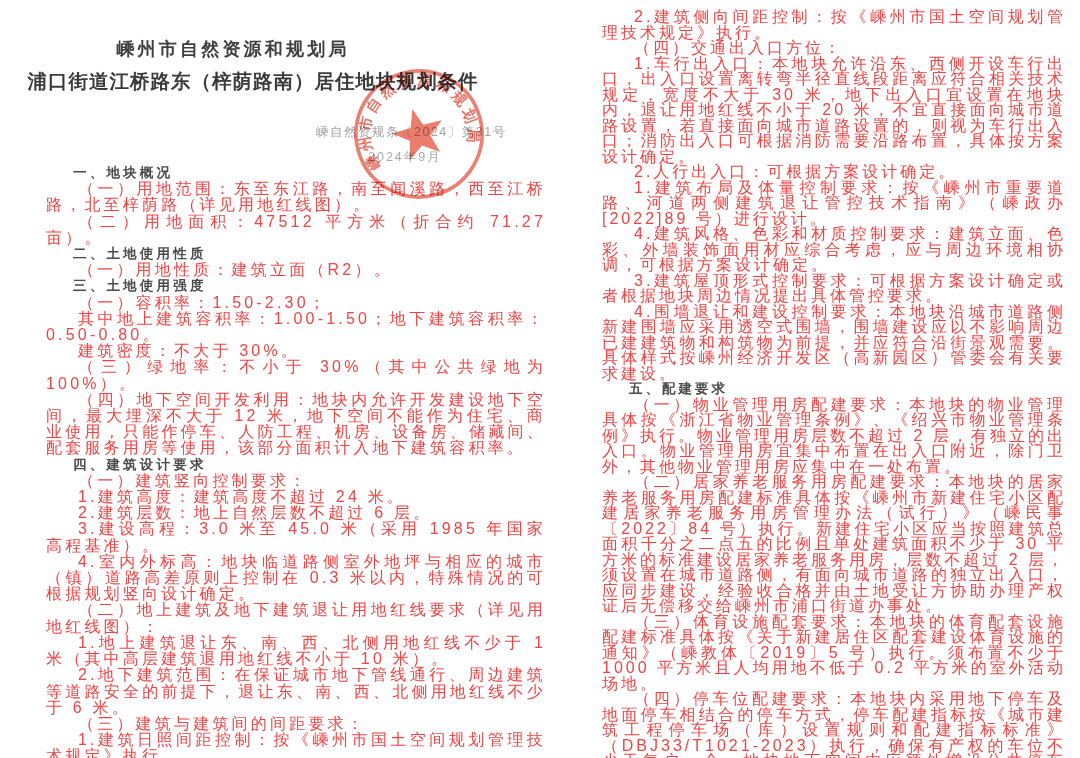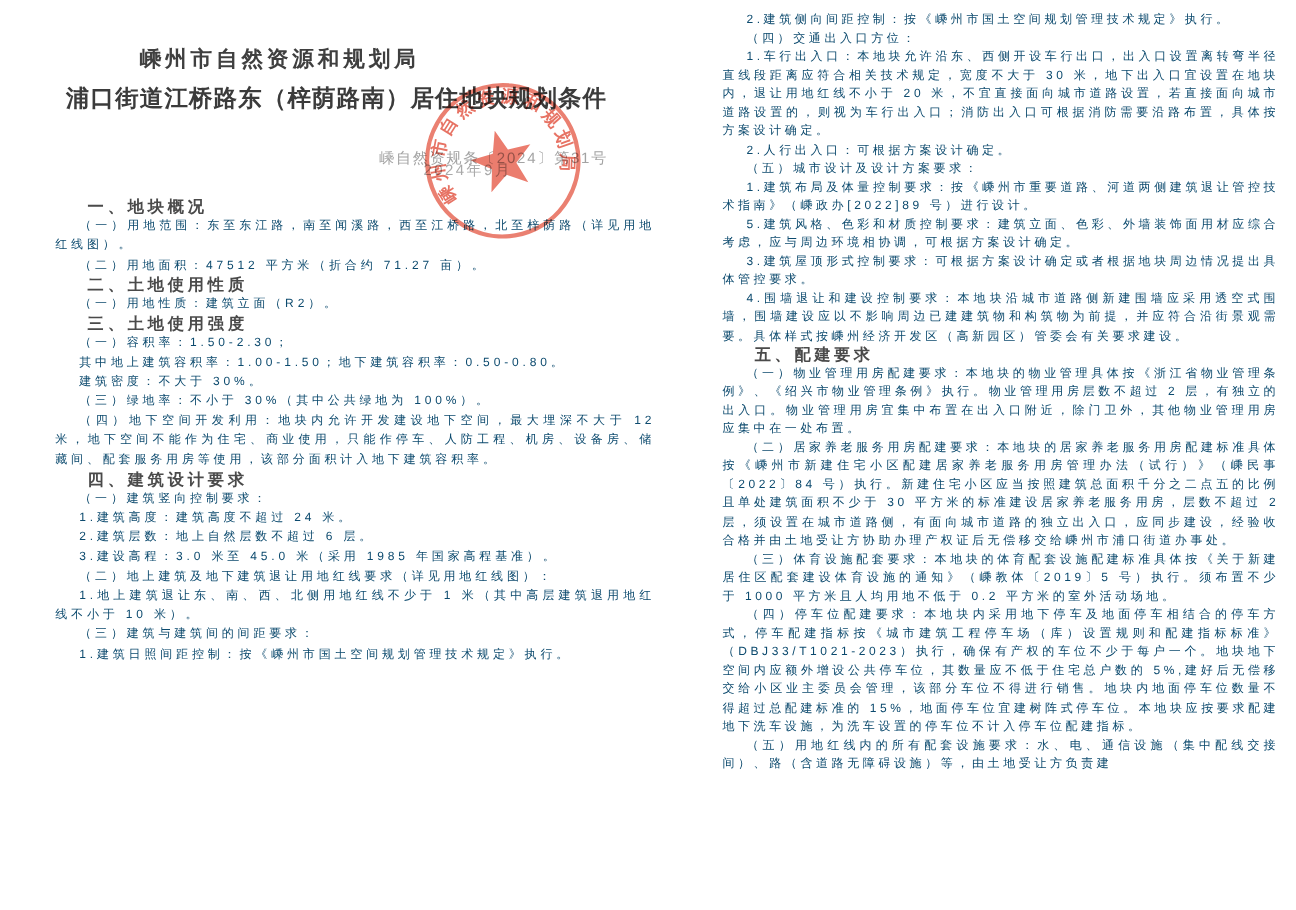--- a/index.html
+++ b/index.html
@@ -8,37 +8,37 @@
     background:#ffffff;
     font-family:"Liberation Sans","DejaVu Sans",sans-serif;
   }
   .org-title{
     position:absolute;left:0;top:37px;width:466px;
     text-align:center;font-size:18px;font-weight:bold;color:#3f3f3f;
     letter-spacing:3.2px;margin:0;
   }
   .doc-title{
     position:absolute;left:0;top:68px;width:506px;
-    text-align:right;font-size:19.5px;font-weight:bold;color:#3b3b3b;
+    text-align:center;font-size:19.5px;font-weight:bold;color:#3b3b3b;
     letter-spacing:1px;margin:0;white-space:nowrap;
   }
   .doc-number{
     position:absolute;left:300px;top:108px;margin:16px;
     font-size:12.5px;color:#a3a3a3;letter-spacing:1.5px;white-space:nowrap;
   }
   .doc-date{
-    position:absolute;left:352px;top:133px;margin:1px;
+    position:absolute;left:352px;top:133px;margin:16px;
     font-size:12.5px;color:#a9a9a9;letter-spacing:2px;white-space:nowrap;
   }
   .col{position:absolute;}
   .col.left{left:46px;top:165px;width:500px;}
   .col.right{left:602px;top:9px;width:464px;}
   .para{
     margin:0;text-indent:2em;text-align:justify;
-    font-size:10px;color:#0c4a6e;
+    font-size:16px;color:#ef4444;
   }
   .col.left .para{line-height:16.2px;letter-spacing:3.2px;}
   .col.right .para{line-height:15.5px;letter-spacing:3.0px;}
   .para.head{
     font-weight:bold;color:#4a4a4a;font-size:13.5px;letter-spacing:2px;
   }
   .seal{
     position:absolute;left:349px;top:64px;width:140px;height:140px;
     mix-blend-mode:multiply;opacity:.88;
   }
@@ -65,33 +65,34 @@
     <p class="para">（一）容积率：1.50-2.30；</p>
     <p class="para">其中地上建筑容积率：1.00-1.50；地下建筑容积率：0.50-0.80。</p>
     <p class="para">建筑密度：不大于 30%。</p>
     <p class="para">（三）绿地率：不小于 30%（其中公共绿地为 100%）。</p>
     <p class="para">（四）地下空间开发利用：地块内允许开发建设地下空间，最大埋深不大于 12 米，地下空间不能作为住宅、商业使用，只能作停车、人防工程、机房、设备房、储藏间、配套服务用房等使用，该部分面积计入地下建筑容积率。</p>
     <p class="para head">四、建筑设计要求</p>
     <p class="para">（一）建筑竖向控制要求：</p>
     <p class="para">1.建筑高度：建筑高度不超过 24 米。</p>
     <p class="para">2.建筑层数：地上自然层数不超过 6 层。</p>
     <p class="para">3.建设高程：3.0 米至 45.0 米（采用 1985 年国家高程基准）。</p>
+    <p class="para">4.室内外标高：地块临道路侧室外地坪与相应的城市（镇）道路高差原则上控制在 0.3 米以内，特殊情况的可根据规划竖向设计确定。</p>
     <p class="para">（二）地上建筑及地下建筑退让用地红线要求（详见用地红线图）：</p>
     <p class="para">1.地上建筑退让东、南、西、北侧用地红线不少于 1 米（其中高层建筑退用地红线不小于 10 米）。</p>
+    <p class="para">2.地下建筑范围：在保证城市地下管线通行、周边建筑等道路安全的前提下，退让东、南、西、北侧用地红线不少于 6 米。</p>
     <p class="para">（三）建筑与建筑间的间距要求：</p>
     <p class="para">1.建筑日照间距控制：按《嵊州市国土空间规划管理技术规定》执行。</p>
   </div>
 <div id="rightCol" class="col right">
     <p class="para">2.建筑侧向间距控制：按《嵊州市国土空间规划管理技术规定》执行。</p>
     <p class="para">（四）交通出入口方位：</p>
     <p class="para">1.车行出入口：本地块允许沿东、西侧开设车行出口，出入口设置离转弯半径直线段距离应符合相关技术规定，宽度不大于 30 米，地下出入口宜设置在地块内，退让用地红线不小于 20 米，不宜直接面向城市道路设置，若直接面向城市道路设置的，则视为车行出入口；消防出入口可根据消防需要沿路布置，具体按方案设计确定。</p>
     <p class="para">2.人行出入口：可根据方案设计确定。</p>
-    <p class="para">（五）城市设计及设计方案要求：</p>
     <p class="para">1.建筑布局及体量控制要求：按《嵊州市重要道路、河道两侧建筑退让管控技术指南》（嵊政办[2022]89 号）进行设计。</p>
-    <p class="para">5.建筑风格、色彩和材质控制要求：建筑立面、色彩、外墙装饰面用材应综合考虑，应与周边环境相协调，可根据方案设计确定。</p>
+    <p class="para">4.建筑风格、色彩和材质控制要求：建筑立面、色彩、外墙装饰面用材应综合考虑，应与周边环境相协调，可根据方案设计确定。</p>
     <p class="para">3.建筑屋顶形式控制要求：可根据方案设计确定或者根据地块周边情况提出具体管控要求。</p>
     <p class="para">4.围墙退让和建设控制要求：本地块沿城市道路侧新建围墙应采用透空式围墙，围墙建设应以不影响周边已建建筑物和构筑物为前提，并应符合沿街景观需要。具体样式按嵊州经济开发区（高新园区）管委会有关要求建设。</p>
     <p class="para head">五、配建要求</p>
     <p class="para">（一）物业管理用房配建要求：本地块的物业管理具体按《浙江省物业管理条例》、《绍兴市物业管理条例》执行。物业管理用房层数不超过 2 层，有独立的出入口。物业管理用房宜集中布置在出入口附近，除门卫外，其他物业管理用房应集中在一处布置。</p>
     <p class="para">（二）居家养老服务用房配建要求：本地块的居家养老服务用房配建标准具体按《嵊州市新建住宅小区配建居家养老服务用房管理办法（试行）》（嵊民事〔2022〕84 号）执行。新建住宅小区应当按照建筑总面积千分之二点五的比例且单处建筑面积不少于 30 平方米的标准建设居家养老服务用房，层数不超过 2 层，须设置在城市道路侧，有面向城市道路的独立出入口，应同步建设，经验收合格并由土地受让方协助办理产权证后无偿移交给嵊州市浦口街道办事处。</p>
     <p class="para">（三）体育设施配套要求：本地块的体育配套设施配建标准具体按《关于新建居住区配套建设体育设施的通知》（嵊教体〔2019〕5 号）执行。须布置不少于 1000 平方米且人均用地不低于 0.2 平方米的室外活动场地。</p>
     <p class="para">（四）停车位配建要求：本地块内采用地下停车及地面停车相结合的停车方式，停车配建指标按《城市建筑工程停车场（库）设置规则和配建指标标准》（DBJ33/T1021-2023）执行，确保有产权的车位不少于每户一个。地块地下空间内应额外增设公共停车位，其数量应不低于住宅总户数的 5%,建好后无偿移交给小区业主委员会管理，该部分车位不得进行销售。地块内地面停车位数量不得超过总配建标准的 15%，地面停车位宜建树阵式停车位。本地块应按要求配建地下洗车设施，为洗车设置的停车位不计入停车位配建指标。</p>
     <p class="para">（五）用地红线内的所有配套设施要求：水、电、通信设施（集中配线交接间）、路（含道路无障碍设施）等，由土地受让方负责建</p>
   </div>
 

